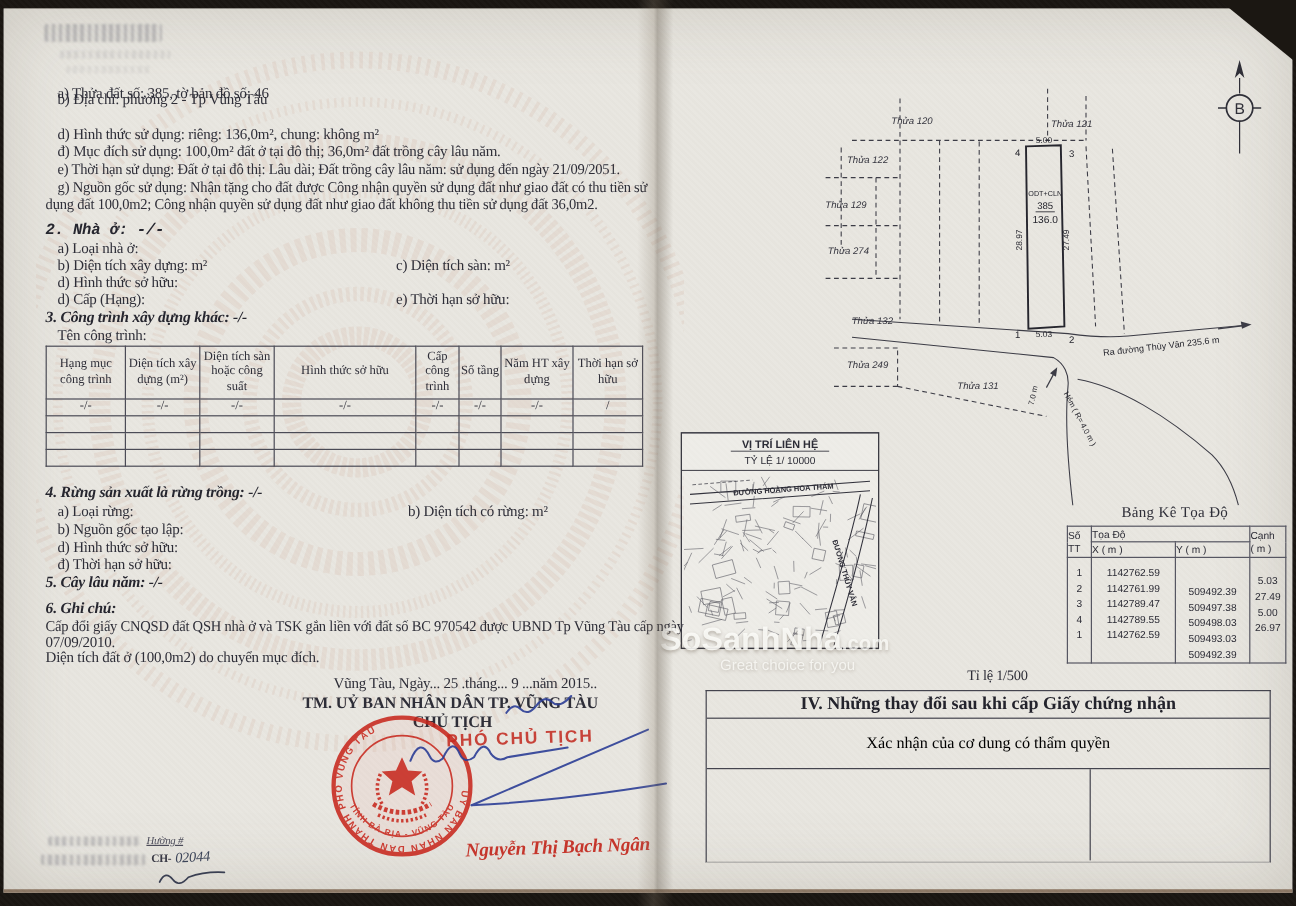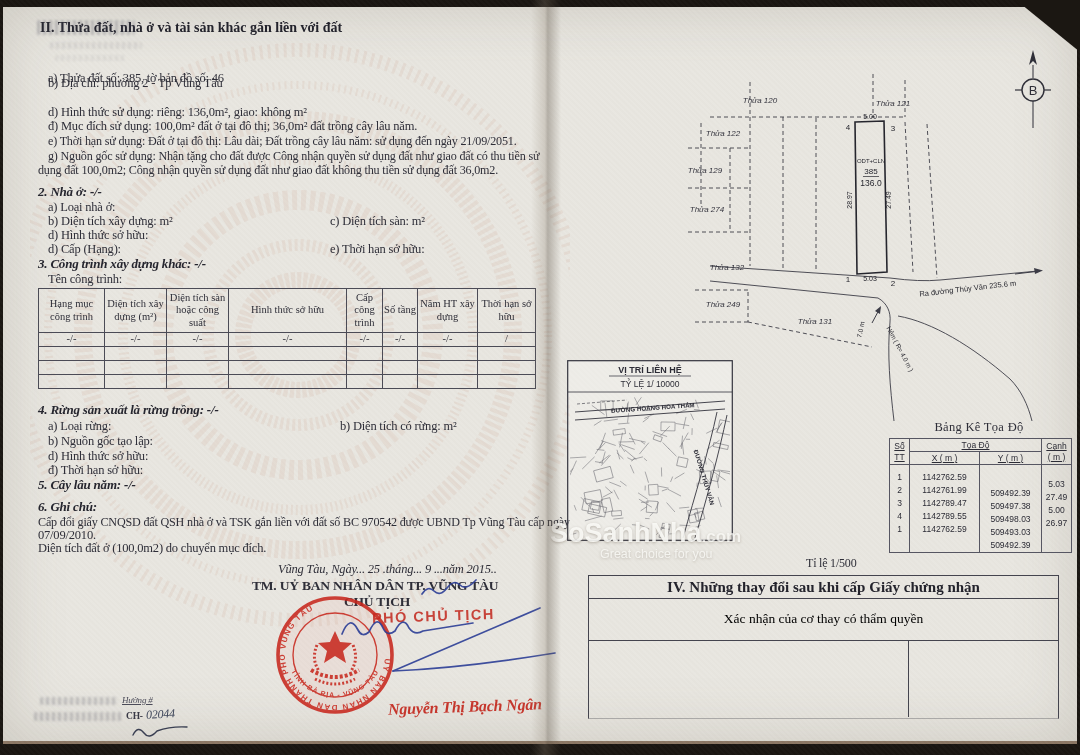--- a/index.html
+++ b/index.html
@@ -25,21 +25,21 @@
      background:repeating-linear-gradient(90deg,rgba(80,80,95,.5) 0 3px,rgba(80,80,95,.08) 3px 6px);}
   
   .ct{position:absolute;left:38px;top:288px;border-collapse:collapse;table-layout:fixed;width:497px;}
   .ct th,.ct td{border:1px solid #4b4b56;font-weight:normal;color:#2e2e38;}
   .ct th{font:10.5px/1.15 "Liberation Serif",serif;text-align:center;padding:2px 1px;vertical-align:middle;}
   .ct td{font:10.5px/1 "Liberation Serif",serif;text-align:center;height:13px;padding:0;}
   
   .kt{position:absolute;left:889px;top:438px;border-collapse:collapse;table-layout:fixed;
       font-family:"Liberation Sans",sans-serif;color:#2c2c36;}
   .kt th,.kt td{border:1px solid #565662;font-weight:normal;padding:0;}
-  .kt th{font:8.5px/1.2 "Liberation Sans",sans-serif;text-align:center;text-decoration:underline;}
+  .kt th{font:8.5px/1.2 "Liberation Sans",sans-serif;text-align:left;}
   .kt td{font:8.5px/1.45 "Liberation Sans",sans-serif;text-align:center;vertical-align:top;}
   .kt td div{line-height:13px;}
   
   .iv{position:absolute;left:588px;top:575px;width:469px;height:142px;
       border:1.4px solid #44444e;border-bottom-color:rgba(68,68,78,.35);}
   .iv-title{height:22px;border-bottom:1.2px solid #44444e;display:flex;align-items:center;justify-content:center;
       font:bold 15px "Liberation Serif",serif;color:#23232c;}
   .iv-head{display:flex;height:41px;border-bottom:1.2px solid #44444e;}
   .iv-c1{width:319px;border-right:1.2px solid #44444e;display:flex;align-items:center;justify-content:center;
       font:13.5px "Liberation Serif",serif;}
@@ -64,34 +64,33 @@
       <circle cx="268" cy="305" r="285" stroke-width="14" stroke-dasharray="3 5"></circle>
       <circle cx="268" cy="305" r="250" stroke-width="8" stroke-dasharray="2 4"></circle>
       <circle cx="268" cy="305" r="215" stroke-width="18" stroke-dasharray="4 3"></circle>
       <circle cx="268" cy="305" r="175" stroke-width="10" stroke-dasharray="2 3"></circle>
       <circle cx="268" cy="305" r="135" stroke-width="20" stroke-dasharray="5 4"></circle>
       <circle cx="268" cy="305" r="90" stroke-width="12" stroke-dasharray="3 3"></circle>
       <circle cx="268" cy="305" r="55" stroke-width="16" stroke-dasharray="4 2"></circle>
     </g>
   </svg>
 
-  <div class="t hdr" style="left:40px;top:20px;">II. Thửa đất, nhà ở và tài sản khác gắn liền với đất</div>
   <div class="smudge" style="left:37px;top:20px;width:98px;height:15px;opacity:.55;"></div>
   <div class="smudge" style="left:50px;top:42px;width:92px;height:7px;opacity:.22;"></div>
   <div class="smudge" style="left:55px;top:55px;width:70px;height:6px;opacity:.16;"></div>
 
   <div class="t" style="left:48px;top:71px;">a) Thửa đất số: 385, tờ bản đồ số: 46</div>
   <div class="t" style="left:48px;top:76px;">b) Địa chỉ: phường 2 - Tp Vũng Tàu</div>
-  <div class="t" style="left:48px;top:105px;">d) Hình thức sử dụng: riêng: 136,0m², giao: không m²</div>
+  <div class="t" style="left:48px;top:105px;">d) Hình thức sử dụng: riêng: 136,0m², chung: không m²</div>
   <div class="t" style="left:48px;top:119px;">đ) Mục đích sử dụng: 100,0m² đất ở tại đô thị; 36,0m² đất trồng cây lâu năm.</div>
   <div class="t" style="left:48px;top:134px;transform:scaleX(.97);transform-origin:left;">e) Thời hạn sử dụng: Đất ở tại đô thị: Lâu dài; Đất trồng cây lâu năm: sử dụng đến ngày 21/09/2051.</div>
   <div class="t" style="left:48px;top:149px;transform:scaleX(.97);transform-origin:left;">g) Nguồn gốc sử dụng: Nhận tặng cho đất được Công nhận quyền sử dụng đất như giao đất có thu tiền sử</div>
   <div class="t" style="left:38px;top:163px;transform:scaleX(.97);transform-origin:left;">dụng đất 100,0m2; Công nhận quyền sử dụng đất như giao đất không thu tiền sử dụng đất 36,0m2.</div>
 
-  <div class="t bi" style="left:38px;top:185px;">2. Nhà ở: -/-</div>
+  <div class="t bi" style="left:38px;top:185px;font-family:Liberation Mono, monospace;">2. Nhà ở: -/-</div>
   <div class="t" style="left:48px;top:200px;">a) Loại nhà ở:</div>
   <div class="t" style="left:48px;top:214px;">b) Diện tích xây dựng: m²</div>
   <div class="t" style="left:330px;top:214px;">c) Diện tích sàn: m²</div>
   <div class="t" style="left:48px;top:228px;">d) Hình thức sở hữu:</div>
   <div class="t" style="left:48px;top:242px;">d) Cấp (Hạng):</div>
   <div class="t" style="left:330px;top:242px;">e) Thời hạn sở hữu:</div>
 
   <div class="t bi" style="left:38px;top:257px;">3. Công trình xây dựng khác: -/-</div>
   <div class="t" style="left:48px;top:272px;">Tên công trình:</div>
 
@@ -168,21 +167,21 @@
   <div class="t" style="left:48px;top:434px;">b) Nguồn gốc tạo lập:</div>
   <div class="t" style="left:48px;top:449px;">d) Hình thức sở hữu:</div>
   <div class="t" style="left:48px;top:463px;">đ) Thời hạn sở hữu:</div>
   <div class="t bi" style="left:38px;top:478px;text-align:center;">5. Cây lâu năm: -/-</div>
 
   <div class="t bi" style="left:38px;top:500px;">6. Ghi chú:</div>
   <div class="t" style="left:38px;top:515px;transform:scaleX(.97);transform-origin:left;">Cấp đổi giấy CNQSD đất QSH nhà ở và TSK gắn liền với đất số BC 970542 được UBND Tp Vũng Tàu cấp ngày</div>
   <div class="t" style="left:38px;top:528px;">07/09/2010.</div>
   <div class="t" style="left:38px;top:541px;">Diện tích đất ở (100,0m2) do chuyển mục đích.</div>
 
-  <div class="t" style="left:278px;top:562px;font-style:italic;">Vũng Tàu, Ngày... 25 .tháng... 9 ...năm 2015..</div>
+  <div class="t" style="left:278px;top:562px;">Vũng Tàu, Ngày... 25 .tháng... 9 ...năm 2015..</div>
   <div class="t" style="left:252px;top:578px;font-weight:bold;font-size:13.5px;">TM. UỶ BAN NHÂN DÂN TP. VŨNG TÀU</div>
   <div class="t" style="left:344px;top:594px;font-weight:bold;font-size:13.5px;">CHỦ TỊCH</div>
   <div class="t red" style="left:372px;top:608px;font-weight:bold;font-size:14.5px;letter-spacing:1.5px;transform:rotate(-2deg);font-family:'Liberation Sans',sans-serif;opacity:.92;">PHÓ CHỦ TỊCH</div>
 
   <svg style="position:absolute;left:255px;top:575px;opacity:.88;" width="160" height="160" viewBox="0 0 160 160">
     <defs>
       <path id="sealTopArc" d="M80 30 a50 50 0 1 1 -0.1 0" fill="none"></path>
       <path id="sealBotArc" d="M34 92 a50 50 0 0 0 92 0" fill="none"></path>
     </defs>
     <circle cx="80" cy="80" r="57" fill="rgba(230,60,45,0.06)" stroke="#c8281e" stroke-width="3.6"></circle>
@@ -495,21 +494,21 @@
         </td>
       </tr>
     </tbody>
   </table>
 
   <div class="t" style="left:806px;top:557px;font-size:12px;">Tỉ lệ 1/500</div>
 
   <div class="iv">
     <div class="iv-title">IV. Những thay đổi sau khi cấp Giấy chứng nhận</div>
     <div class="iv-head">
-      <div class="iv-c2">Xác nhận của cơ thay có thẩm quyền</div>
+      <div class="iv-c2">Xác nhận của cơ dung có thẩm quyền</div>
     </div>
     <div class="iv-body">
         <div class="iv-div"></div>
       </div>
   </div>
 
   <div class="wm" style="left:550px;top:518px;font-weight:bold;font-size:27px;">
     <span>SoSanhNha</span><span style="font-size:17px;opacity:.85;">.com</span>
   </div>
   <div class="wm" style="left:600px;top:547px;font-size:12.5px;opacity:.85;">Great choice for you</div>

